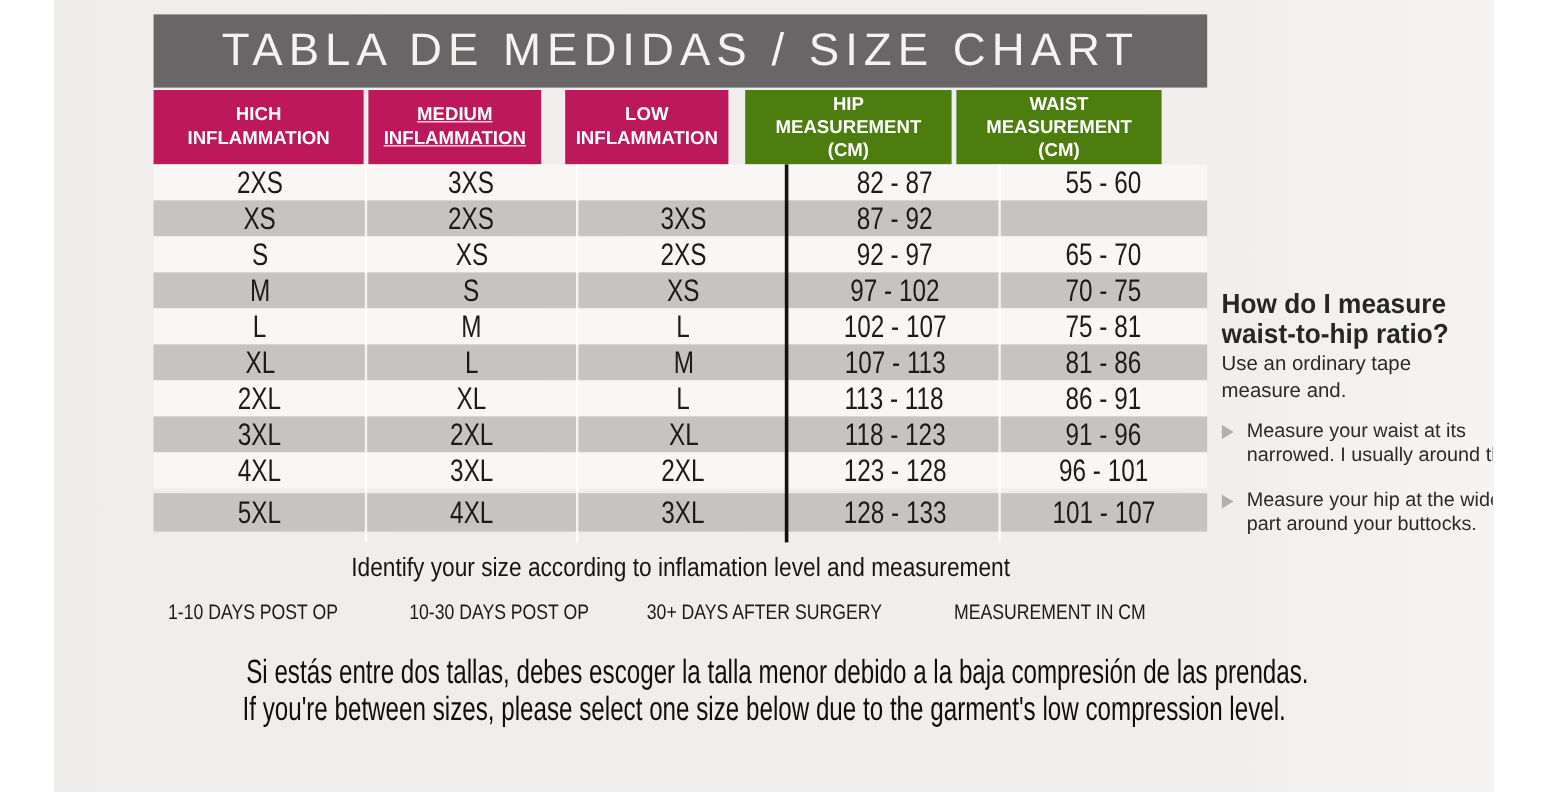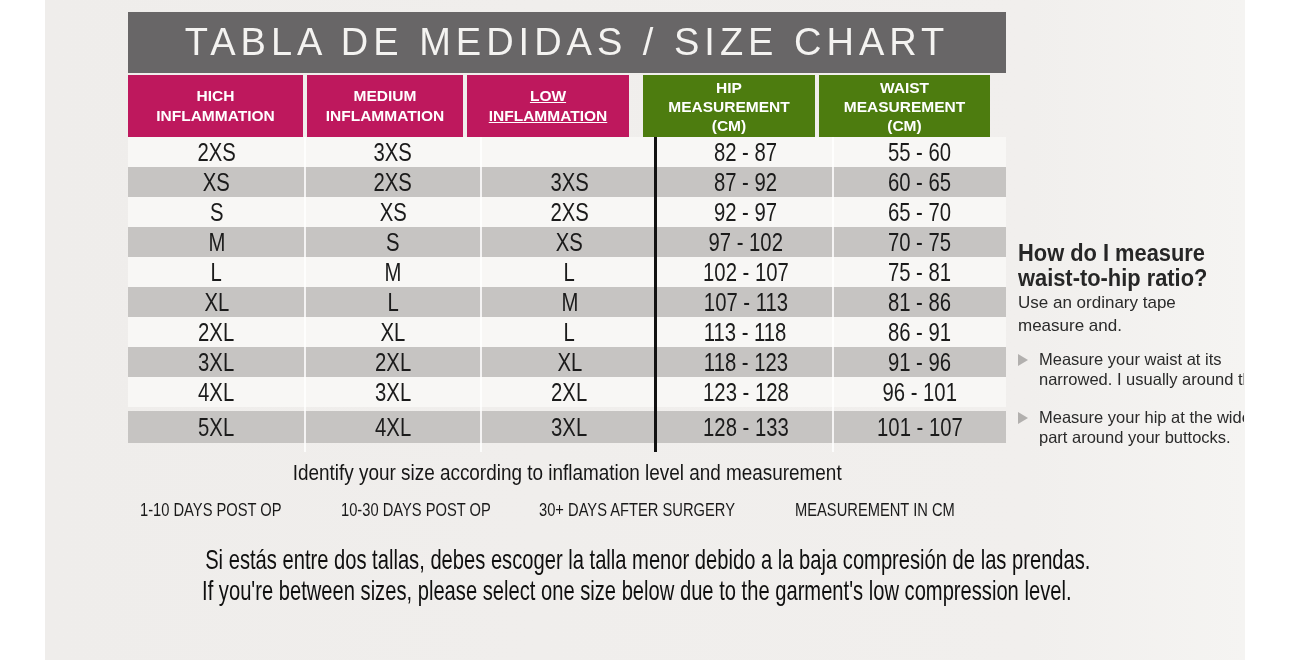--- a/index.html
+++ b/index.html
@@ -14,21 +14,21 @@
   .size-table { position:absolute; left:128px; top:12px; width:878px; }
 
   .title-bar { height:61px; background:#686667; color:#f4f3f1; text-align:center;
     font-size:38px; font-weight:400; letter-spacing:5px; line-height:61px; white-space:nowrap; }
 
   .header-row { display:flex; margin-top:2px; height:62px; }
   .hc { display:flex; align-items:center; justify-content:center; text-align:center;
         color:#fff; font-weight:bold; white-space:pre-line; }
   .hc.dark { background:#be185d; font-size:15.5px; line-height:20px; }
   .hc.gray { background:#4d7c0f; font-size:15.5px; line-height:19px; }
-  .hc.w0{width:175px;} .hc.w1{width:156px; margin-left:4px;} .hc.w2{width:162px; margin-left:4px;text-decoration:underline;}
+  .hc.w0{width:175px;} .hc.w1{width:144px; margin-left:4px;text-decoration:underline;} .hc.w2{width:136px; margin-left:20px;}
   .hc.w3{width:172px; margin-left:14px;} .hc.w4{width:171px; margin-left:4px;}
 
   .rows { position:relative; }
   .trow { display:flex; height:30px; }
   .trow.w { background:#f8f7f5; }
   .trow.g { background:#c6c4c2; }
   .trow.last { margin-top:4px; height:32px; }
   .tc { display:flex; align-items:center; justify-content:center; color:#1b1b1b; }
   .tc.c0{width:177px;} .tc.c1{width:176px;} .tc.c2{width:177px;}
   .tc.c3{width:175px;} .tc.c4{width:173px;}
@@ -112,23 +112,20 @@
           </div>
           <div class="tc c1">
             <span class="cnd">2XS</span>
           </div>
           <div class="tc c2">
             <span class="cnd">3XS</span>
           </div>
           <div class="tc c3">
             <span class="cnd">87 - 92</span>
           </div>
-          <div class="tc c4">
-            <span class="cnd">60 - 65</span>
-          </div>
         </div>
         <div class="trow w">
           <div class="tc c0">
             <span class="cnd">S</span>
           </div>
           <div class="tc c1">
             <span class="cnd">XS</span>
           </div>
           <div class="tc c2">
             <span class="cnd">2XS</span>

